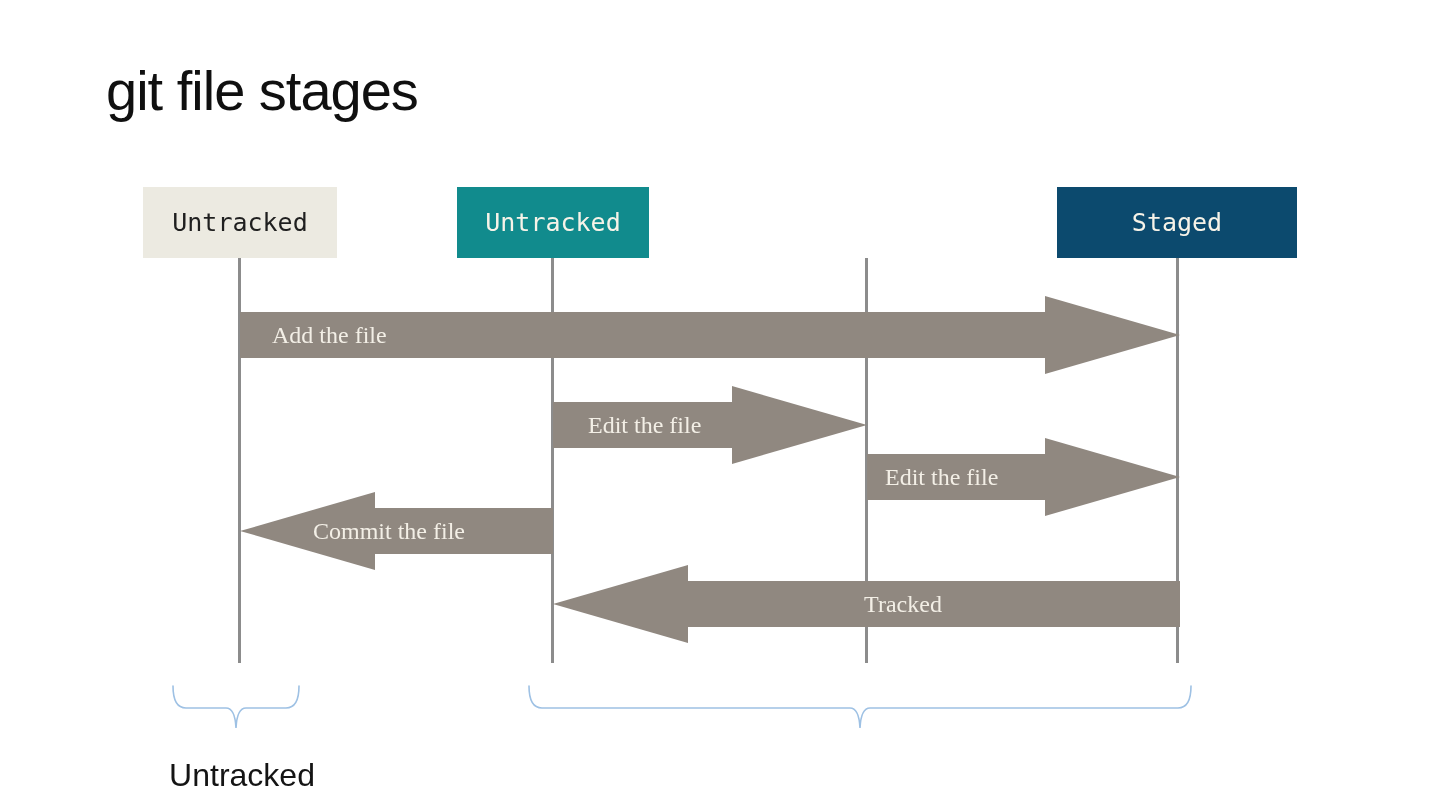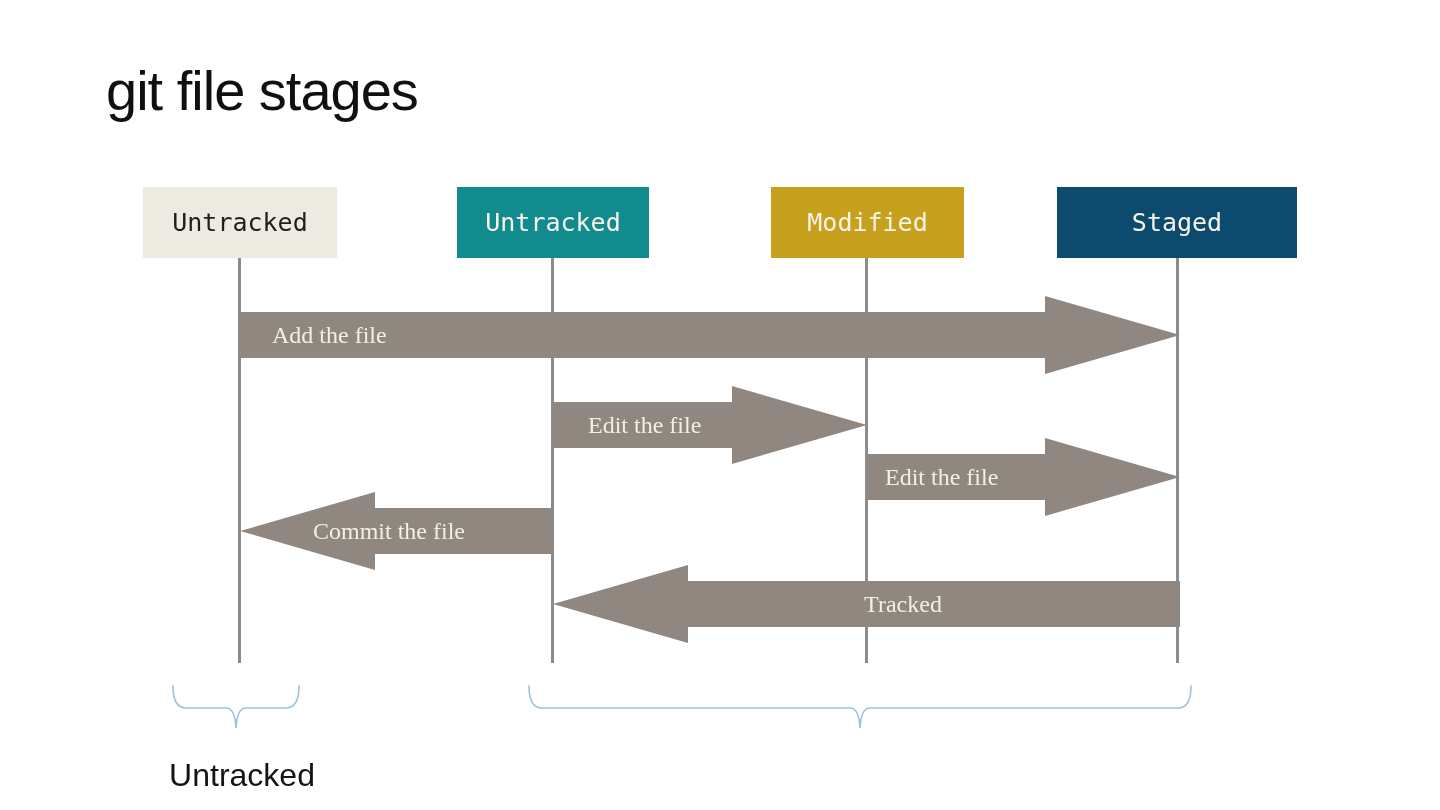--- a/index.html
+++ b/index.html
@@ -131,23 +131,20 @@
   <div class="lifeline l-unmodified"></div>
   <div class="lifeline l-modified"></div>
   <div class="lifeline l-staged"></div>
 
   <div class="stage-box b-untracked">
     <span>Untracked</span>
   </div>
   <div class="stage-box b-unmodified">
     <span>Untracked</span>
   </div>
-  <div class="stage-box b-modified">
-    <span>Modified</span>
-  </div>
   <div class="stage-box b-staged">
     <span>Staged</span>
   </div>
 
   <div>
     <div class="arrow-body ab-add"></div>
     <div class="arrow-head right ah-add"></div>
     <span class="arrow-label al-add">Add the file</span>
   </div>
 

